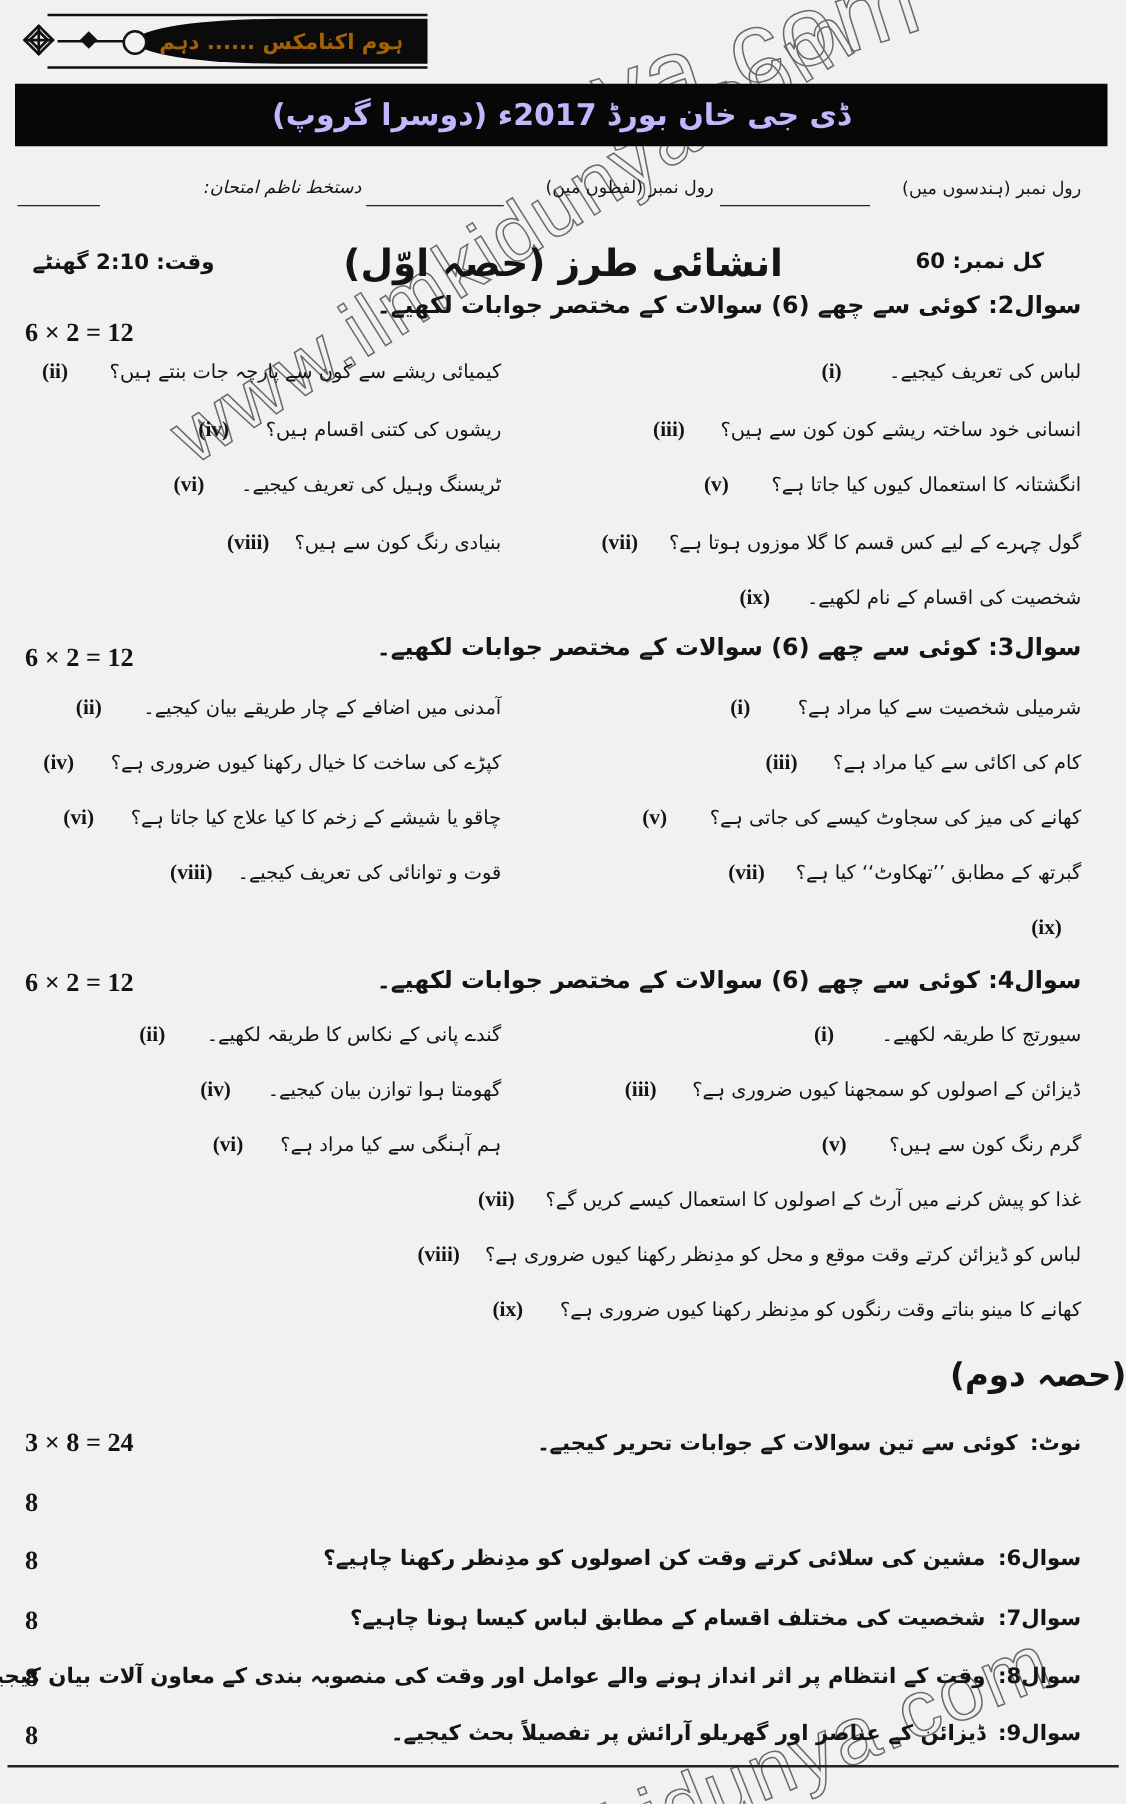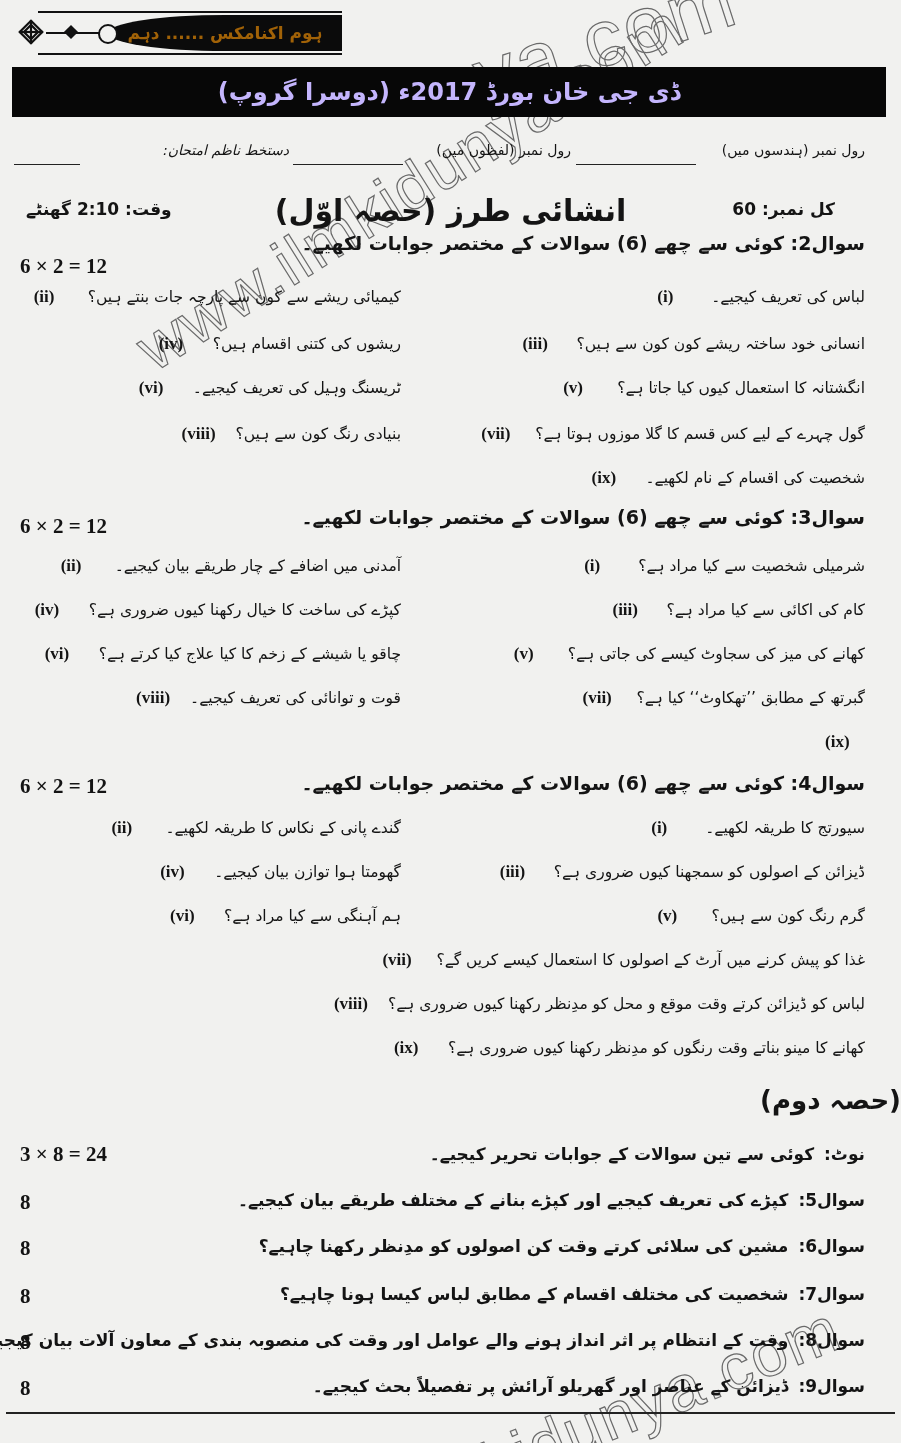--- a/index.html
+++ b/index.html
@@ -174,21 +174,21 @@
     </div>
   <div class="item left" style="top:600px;">
       <span>کپڑے کی ساخت کا خیال رکھنا کیوں ضروری ہے؟</span>
       <span class="num">(iv)</span>
     </div>
   <div class="item right" style="top:644px;">
       <span>کھانے کی میز کی سجاوٹ کیسے کی جاتی ہے؟</span>
       <span class="num">(v)</span>
     </div>
   <div class="item left" style="top:644px;">
-      <span>چاقو یا شیشے کے زخم کا کیا علاج کیا کرتے ہے؟</span>
+      <span>چاقو یا شیشے کے زخم کا کیا علاج کیا جاتا ہے؟</span>
       <span class="num">(vi)</span>
     </div>
   <div class="item right" style="top:688px;">
       <span>گبرتھ کے مطابق ’’تھکاوٹ‘‘ کیا ہے؟</span>
       <span class="num">(vii)</span>
     </div>
   <div class="item left" style="top:688px;">
       <span>قوت و توانائی کی تعریف کیجیے۔</span>
       <span class="num">(viii)</span>
     </div>
@@ -236,23 +236,20 @@
       <span class="num">(ix)</span>
     </div>
 
   <div class="sec2">(حصہ دوم)</div>
 
   <div class="lq" style="top:1144px;">
     <span class="lbl">نوٹ:</span><span>کوئی سے تین سوالات کے جوابات تحریر کیجیے۔</span>
   </div>
   <div class="lm latin" style="top:1142px;">3 × 8 = 24</div>
 
-  <div class="lq" style="top:1190px;">
-    <span class="lbl">سوال5:</span><span>کپڑے کی تعریف کیجیے اور کپڑے بنانے کے مختلف طریقے بیان کیجیے۔</span>
-  </div>
   <div class="lm latin" style="top:1190px;">8</div>
 
   <div class="lq" style="top:1236px;">
     <span class="lbl">سوال6:</span><span>مشین کی سلائی کرتے وقت کن اصولوں کو مدِنظر رکھنا چاہیے؟</span>
   </div>
   <div class="lm latin" style="top:1236px;">8</div>
 
   <div class="lq" style="top:1284px;">
     <span class="lbl">سوال7:</span><span>شخصیت کی مختلف اقسام کے مطابق لباس کیسا ہونا چاہیے؟</span>
   </div>

